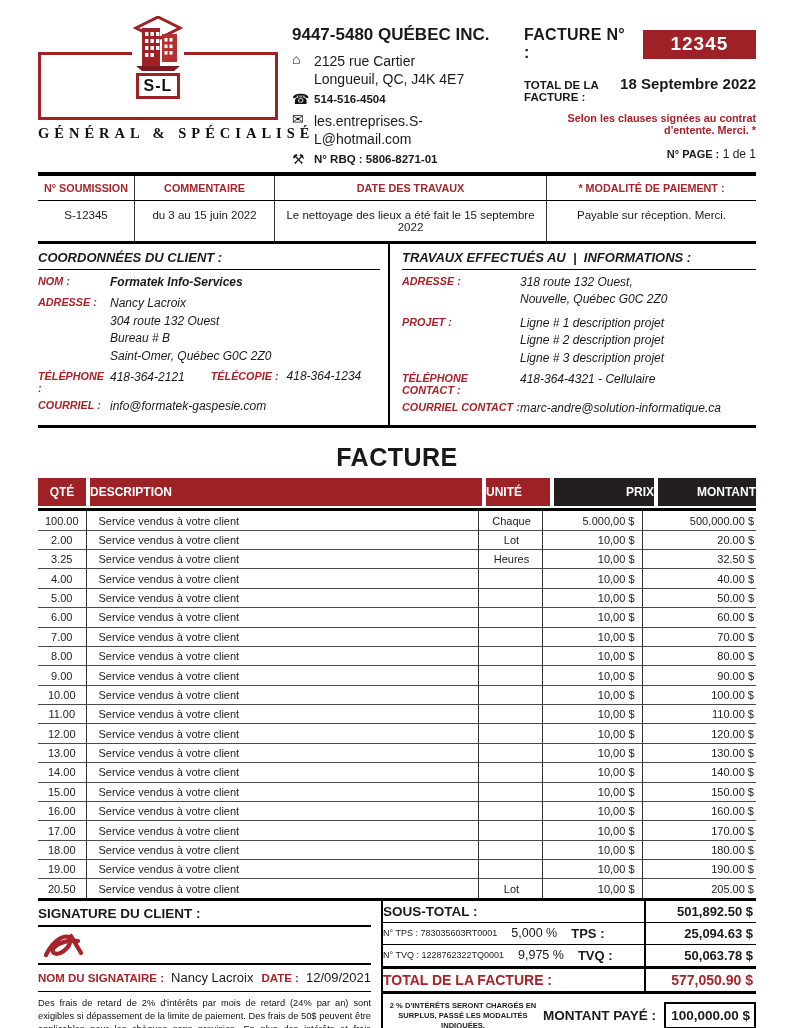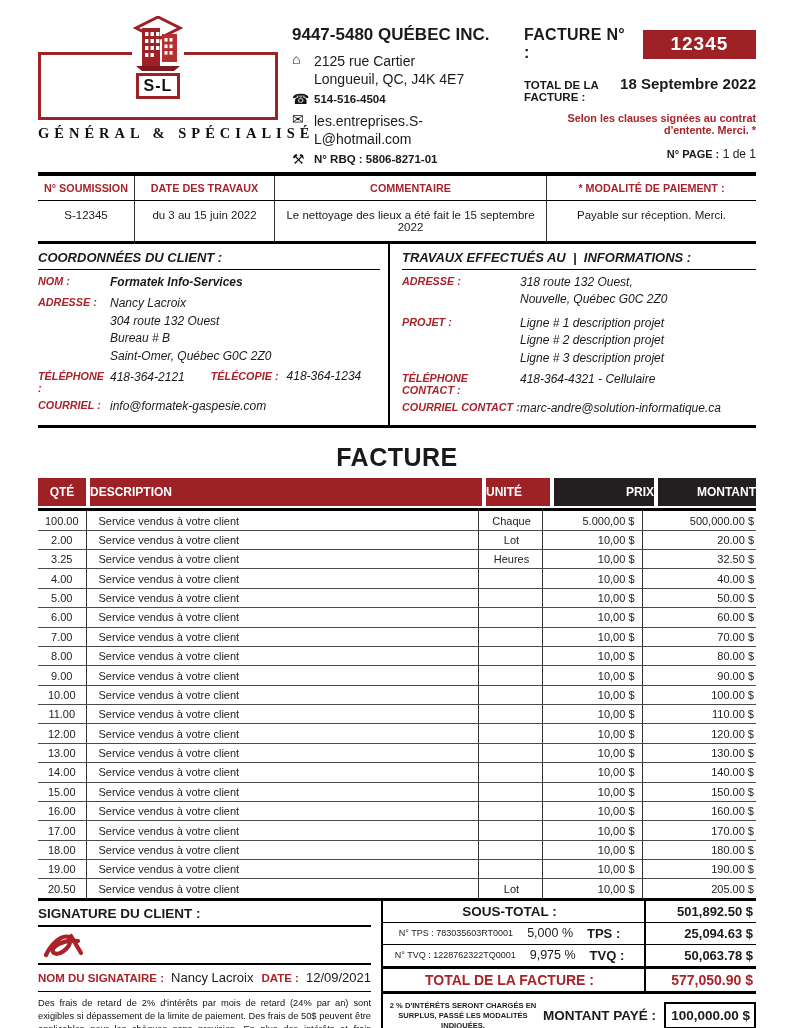--- a/index.html
+++ b/index.html
@@ -87,21 +87,21 @@
   .sig-area{height:38px;border-bottom:2px solid #000;display:flex;align-items:center;padding-left:6px;}
   .sig-name-row{display:flex;align-items:baseline;padding:5px 0 6px;border-bottom:1.5px solid #000;}
   .sig-name-row .k{color:var(--red-text);font-weight:bold;font-size:11.5px;}
   .sig-name-row .v{font-size:13px;margin-left:7px;}
   .sig-name-row .k.date{margin-left:auto;}
   .terms{font-size:9.3px;line-height:1.4;padding-top:5px;text-align:justify;color:#111;}
 
   .b-right{padding-left:0;}
   .t-row{display:flex;align-items:stretch;border-bottom:1px solid #000;}
   .t-val{width:112px;border-left:2px solid #000;display:flex;align-items:center;justify-content:flex-end;padding:3px 3px 3px 0;font-weight:bold;font-size:13px;flex:none;}
-  .t-lab{flex:1;display:flex;align-items:center;justify-content:center;padding:3px 8px 3px 0;gap:14px;}
+  .t-lab{flex:1;display:flex;align-items:center;justify-content:flex-start;padding:3px 8px 3px 0;gap:14px;}
   .st-lab{font-weight:bold;font-size:13.5px;}
   .tax-no{font-size:9px;color:#222;}
   .tax-rate{font-size:12.5px;}
   .tax-lbl{font-weight:bold;font-size:13px;}
   .t-row.total{border-top:2.5px solid #000;border-bottom:3px solid #000;}
   .t-row.total .st-lab{color:var(--red-text);font-size:14px;}
   .t-row.total .t-val{color:var(--red-text);font-size:14px;}
   .pay-row{display:flex;align-items:center;margin-top:7px;}
   .int-note{width:160px;font-size:7.6px;font-weight:bold;text-align:center;line-height:1.3;color:#222;flex:none;}
   .pay-lab{flex:1;text-align:right;font-weight:bold;font-size:13.5px;padding-right:8px;}
@@ -182,22 +182,22 @@
       <div class="page-row">
         <span class="lbl">N° PAGE :</span>
         <span>1 de 1</span>
       </div>
     </div>
   </div>
 
   <div class="soum">
     <div class="soum-grid">
       <div class="soum-h">N° SOUMISSION</div>
+      <div class="soum-h">COMMENTAIRE</div>
       <div class="soum-h">DATE DES TRAVAUX</div>
-      <div class="soum-h">COMMENTAIRE</div>
       <div class="soum-h">* MODALITÉ DE PAIEMENT :</div>
       <div class="soum-d">S-12345</div>
       <div class="soum-d">du 3 au 15 juin 2022</div>
       <div class="soum-d">Le nettoyage des lieux a été fait le 15 septembre 2022</div>
       <div class="soum-d">Payable sur réception. Merci.</div>
     </div>
   </div>
 
   <div class="client-grid">
     <div class="cg-left">

